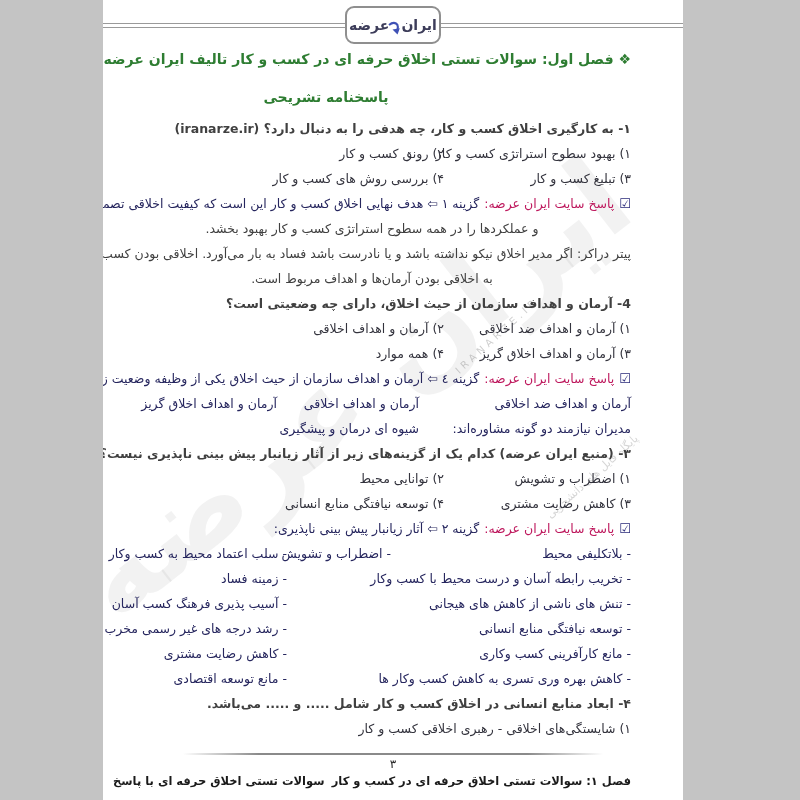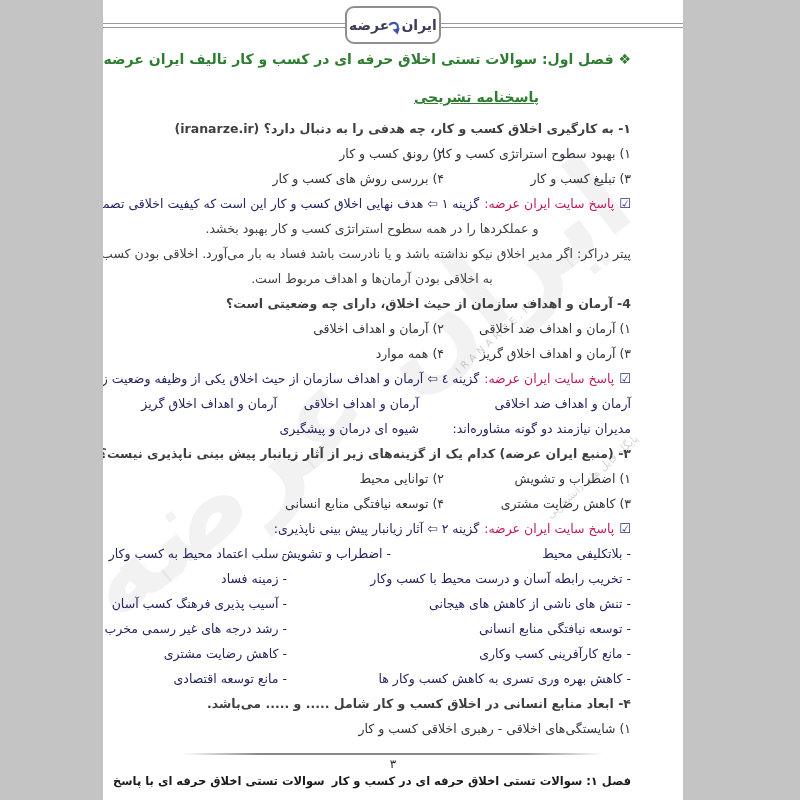--- a/index.html
+++ b/index.html
@@ -27,21 +27,21 @@
     font-size:115px;font-weight:bold;color:rgba(125,125,125,0.10);
     transform:rotate(-38deg);z-index:1;white-space:nowrap;pointer-events:none;}
   .wm-url{position:absolute;top:330px;left:340px;font-size:10px;letter-spacing:4px;
     color:rgba(125,125,125,0.38);transform:rotate(-42deg);z-index:1;white-space:nowrap;}
   .wm-side{position:absolute;top:470px;left:430px;font-size:11px;
     color:rgba(125,125,125,0.32);transform:rotate(-42deg);z-index:1;white-space:nowrap;}
   
   .content{position:relative;z-index:2;padding:40px 52px 0 10px;font-size:12.5px;color:#33333d;}
   .title{color:#2e7d32;font-weight:bold;font-size:14px;line-height:38px;}
   .title .l1{text-align:justify;text-align-last:justify;white-space:nowrap;}
-  .title .l2{text-align:right;padding-right:92px;text-decoration:underline;}
+  .title .l2{text-align:center;padding-right:92px;}
   .row{line-height:25px;height:25px;white-space:nowrap;}
   .q{font-weight:bold;color:#404040;}
   .u{margin-top:15px;}
   .opts{display:grid;grid-template-columns:187px 1fr;}
   .ansrow{display:flex;gap:5px;align-items:baseline;color:#26265e;}
   .chk{color:#2a2a7a;font-size:13px;flex:0 0 auto;}
   .ans-label{font-weight:normal;color:#be185d;}
   .ans{color:#404040;}
   .center{text-align:center;}
   .grid3{display:grid;grid-template-columns:212px 142px 1fr;color:#26265e;}

